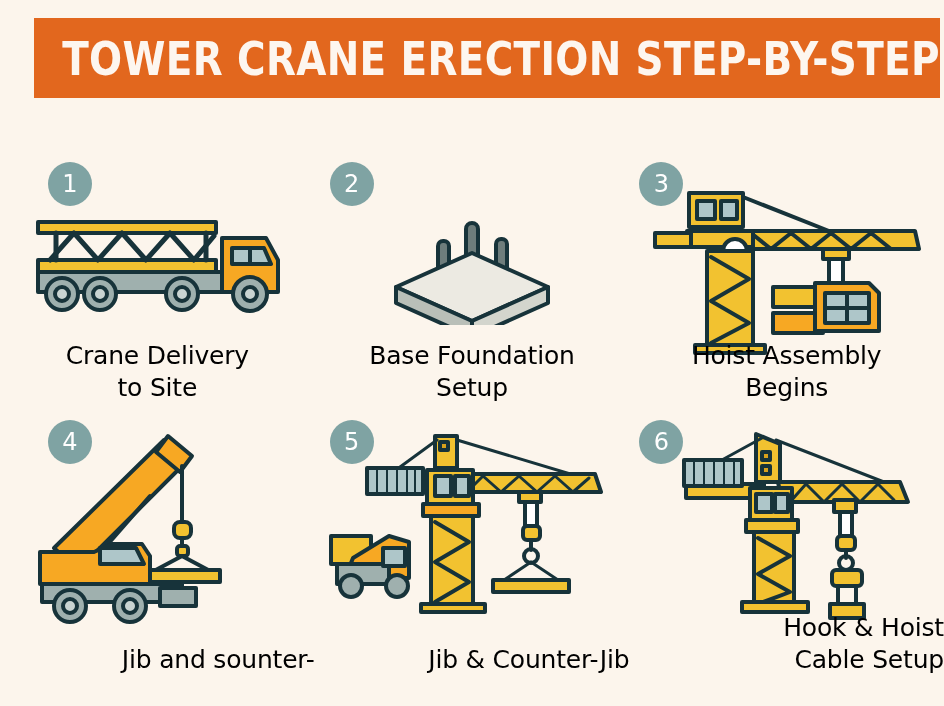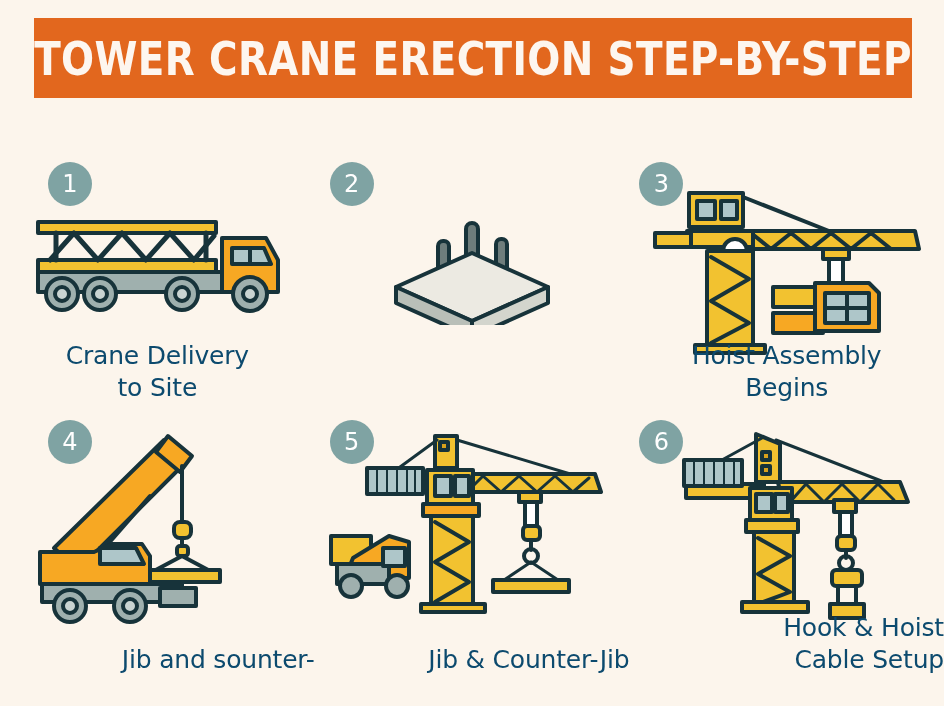--- a/index.html
+++ b/index.html
@@ -26,20 +26,21 @@
     position: absolute;
     left: 34px;
     top: 18px;
     width: 878px;
     height: 80px;
     background: #e2671e;
     display: flex;
     align-items: center;
     justify-content: center;
     overflow: hidden;
+    padding-left: 28px;
   }
   .header-title {
     color: #fdf6ef;
     font-family: "Liberation Sans Narrow", "DejaVu Sans Condensed", "Liberation Sans", sans-serif;
     font-weight: bold;
     font-size: 47px;
     letter-spacing: 0.4px;
     line-height: 1;
     white-space: nowrap;
     transform: scaleX(0.92);
@@ -91,21 +92,21 @@
     justify-content: center;
   }
   .art svg { display: block; }
 
   .caption {
     position: absolute;
     left: 0;
     bottom: 8px;
     width: 100%;
     text-align: center;
-    color: #0c4a6e;
+    color: #000000;
     font-size: 25px;
     line-height: 1.28;
     font-family: "DejaVu Sans", "Liberation Sans", sans-serif;
     letter-spacing: -0.2px;
   }
   .caption .l2 { display: block; }
 
   
   .row2 .art { top: 20px; height: 190px; }
   .row2 .caption { bottom: 4px; text-align: right; }
@@ -179,20 +180,24 @@
             <rect x="114" y="34" width="11" height="50" rx="5" fill="#6e7d7c"></rect>
 
             <path d="M90 48 L166 82 L90 116 L14 82 Z" fill="#eceae2"></path>
 
             <path d="M14 82 L90 116 L90 132 L14 98 Z" fill="#b9bfb8"></path>
 
             <path d="M166 82 L90 116 L90 132 L166 98 Z" fill="#d3d5cd"></path>
           </g>
         </svg>
       </div>
+      <div class="caption">
+        <span class="l1">Base Foundation</span>
+        <span class="l2">Setup</span>
+      </div>
     </div>
 
     <div class="step-cell col3 row1">
       <div class="art">
         <svg width="280" height="180" viewBox="0 0 280 180">
           <g stroke="#17333a" stroke-width="4" stroke-linejoin="round" stroke-linecap="round">
 
             <path d="M72 56 L268 56 L272 74 L76 74 Z" fill="#f2c230"></path>
 
             <g fill="none" stroke-width="4">

